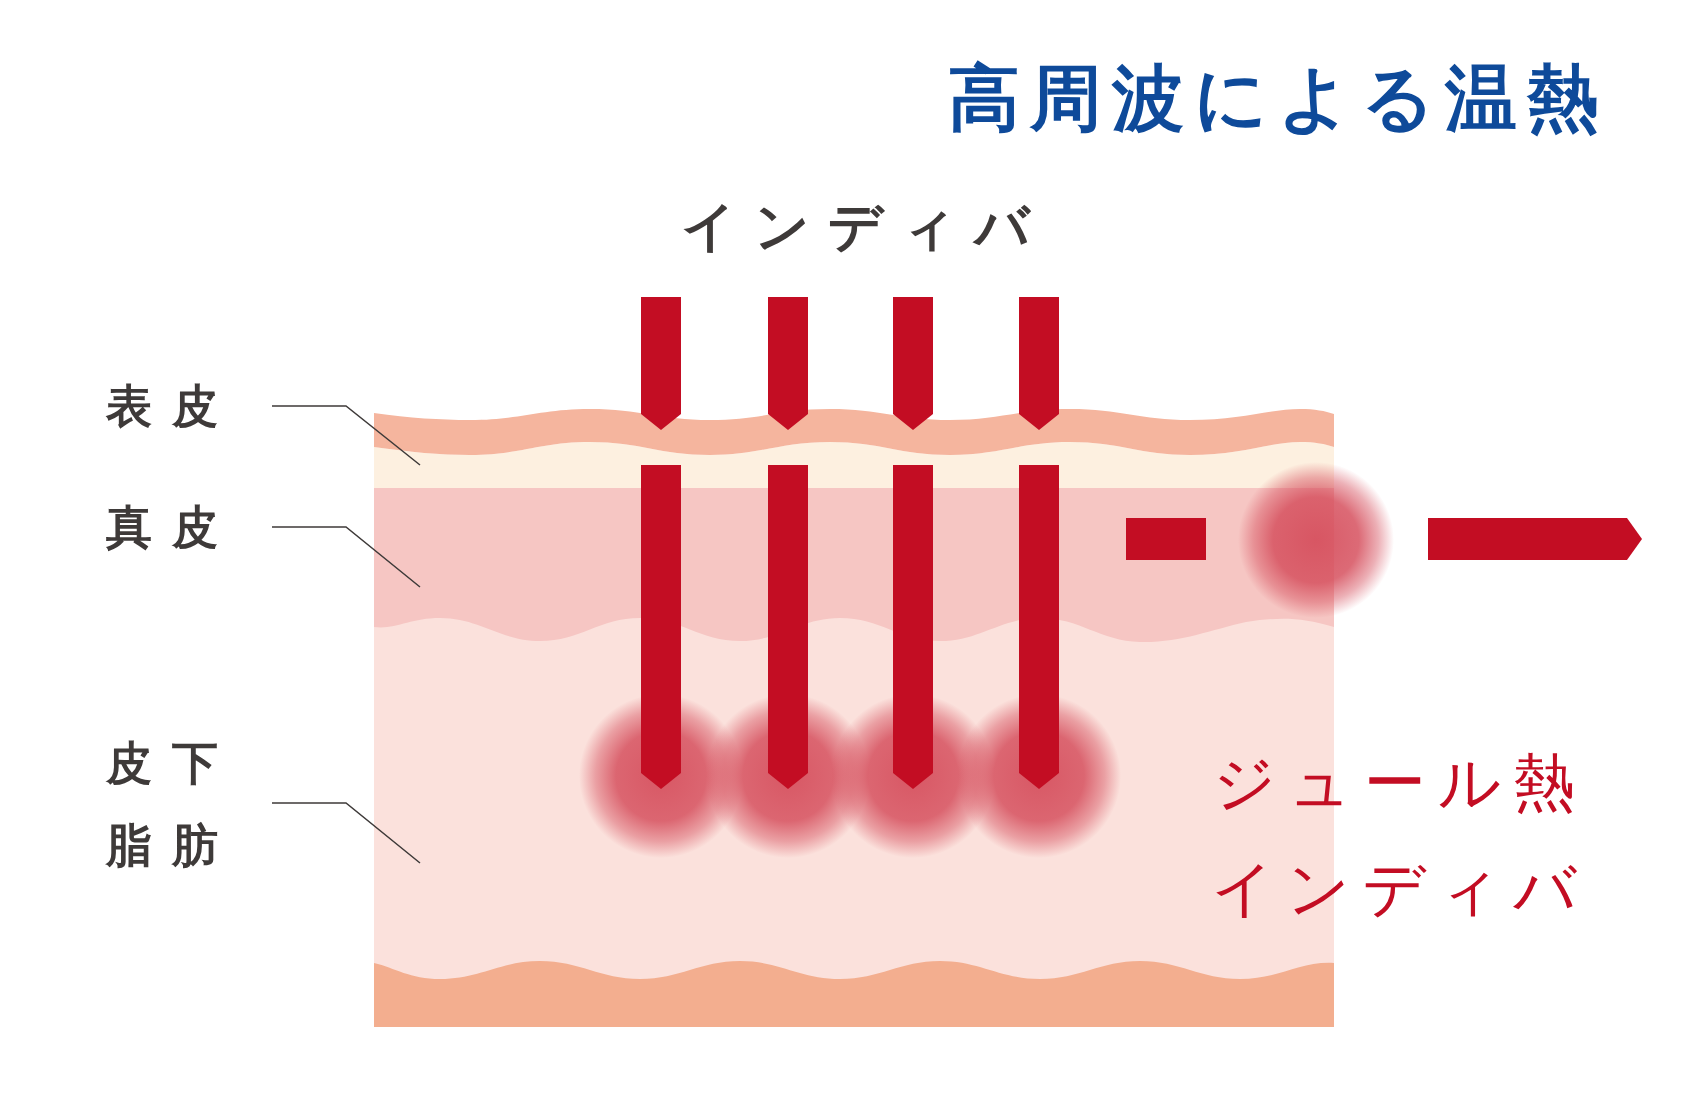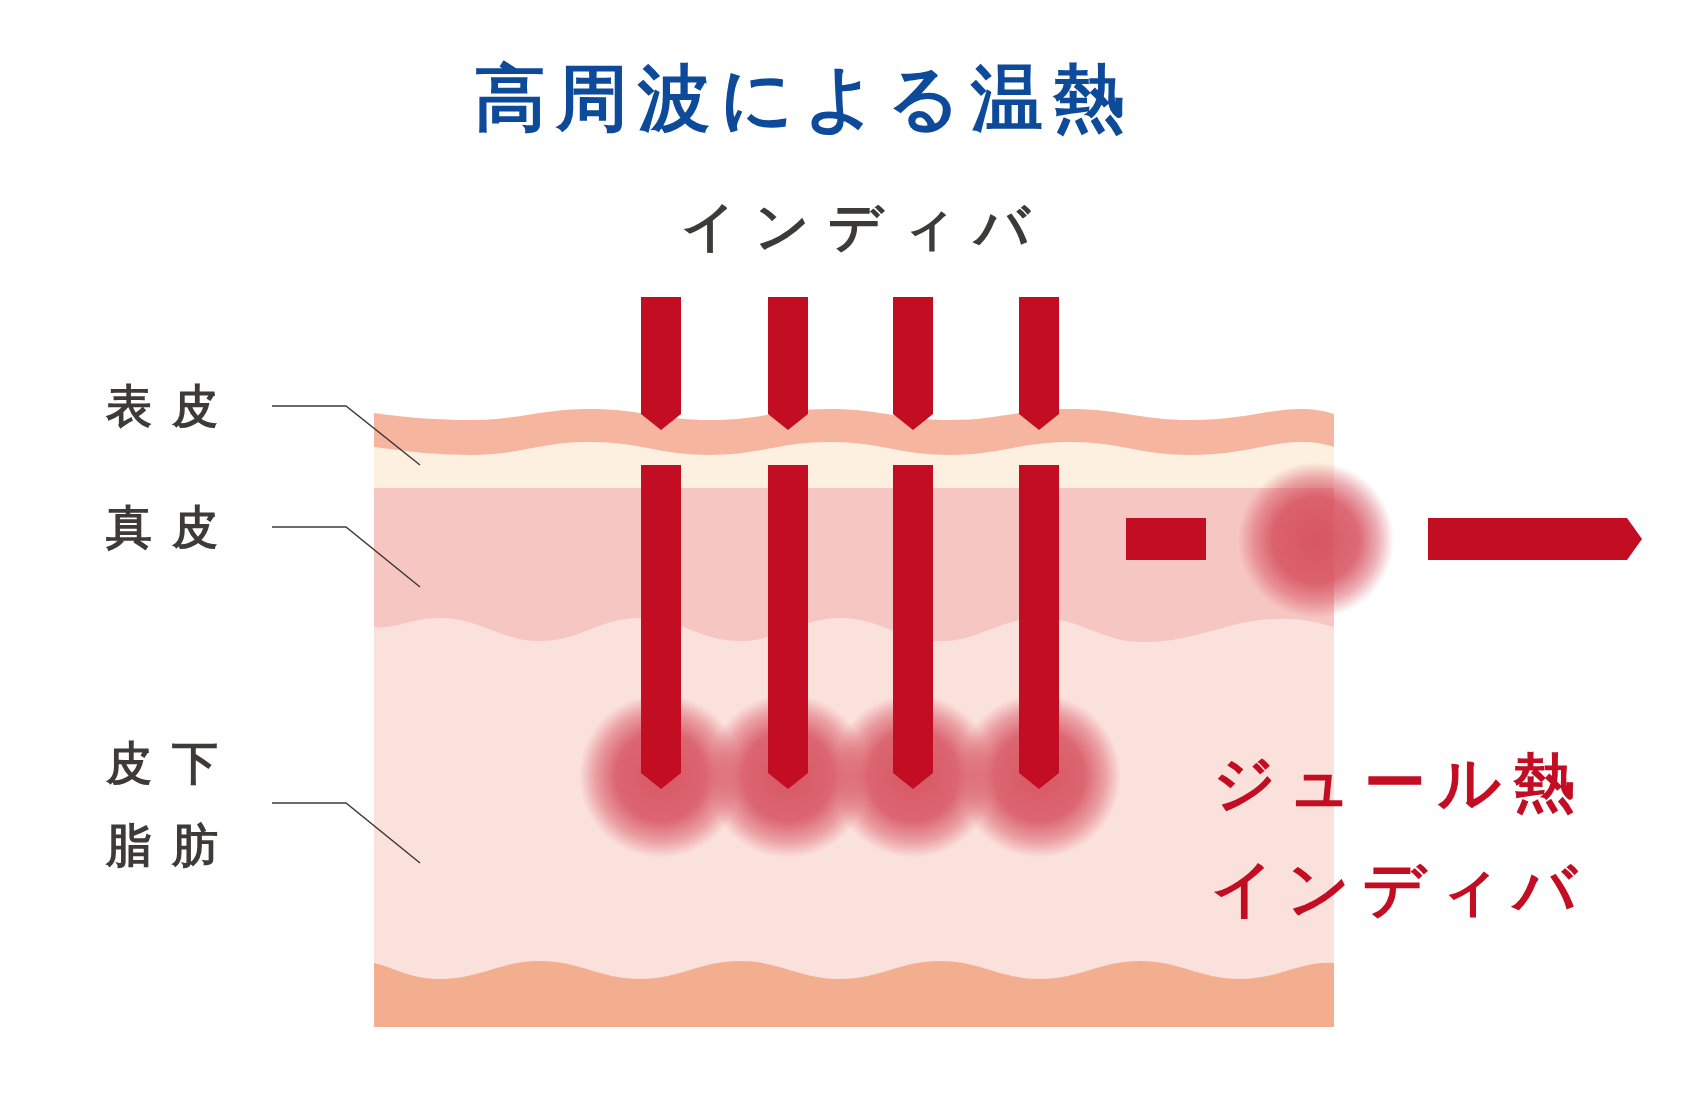--- a/index.html
+++ b/index.html
@@ -1,25 +1,25 @@
 <!DOCTYPE html>
 <html><head>
 <meta charset="utf-8">
 <style>
   html, body { margin: 0; padding: 0; background: #ffffff; }
   body { width: 1701px; height: 1101px; position: relative; overflow: hidden;
          font-family: "DejaVu Sans", "Liberation Sans", sans-serif; }
-  .title { position: absolute; left: 0; width: 1609px; top: 62px; text-align: center;
+  .title { position: absolute; left: 0; width: 1609px; top: 62px; text-align: right;
            font-size: 72px; font-weight: bold; color: #0e4a9a; letter-spacing: 10px; line-height: 1; }
   .device { position: absolute; left: 0; width: 1701px; top: 200px; text-align: center;
             font-size: 54px; font-weight: bold; color: #3e3a39; letter-spacing: 18px; line-height: 1; padding-left: 14px; }
   .layer-label { position: absolute; left: 106px; font-size: 46px; color: #3e3a39;
                  letter-spacing: 20px; line-height: 66px; font-weight: bold; }
   .heat-label { position: absolute; left: 1120px; width: 560px; text-align: center;
-                font-size: 62px; font-weight: bold; color: #c30d23; letter-spacing: 12px; line-height: 1; }
+                font-size: 62px; font-weight: normal; color: #c30d23; letter-spacing: 12px; line-height: 1; }
   svg.diagram { position: absolute; left: 0; top: 0; }
 </style>
 </head>
 <body>
 
 <svg class="diagram" width="1701" height="1101" viewBox="0 0 1701 1101" xmlns="http://www.w3.org/2000/svg">
   <defs>
     <radialGradient id="glow" cx="50%" cy="50%" r="50%">
       <stop offset="0%" stop-color="#d6505e" stop-opacity="0.95"></stop>
       <stop offset="55%" stop-color="#d6505e" stop-opacity="0.85"></stop>

